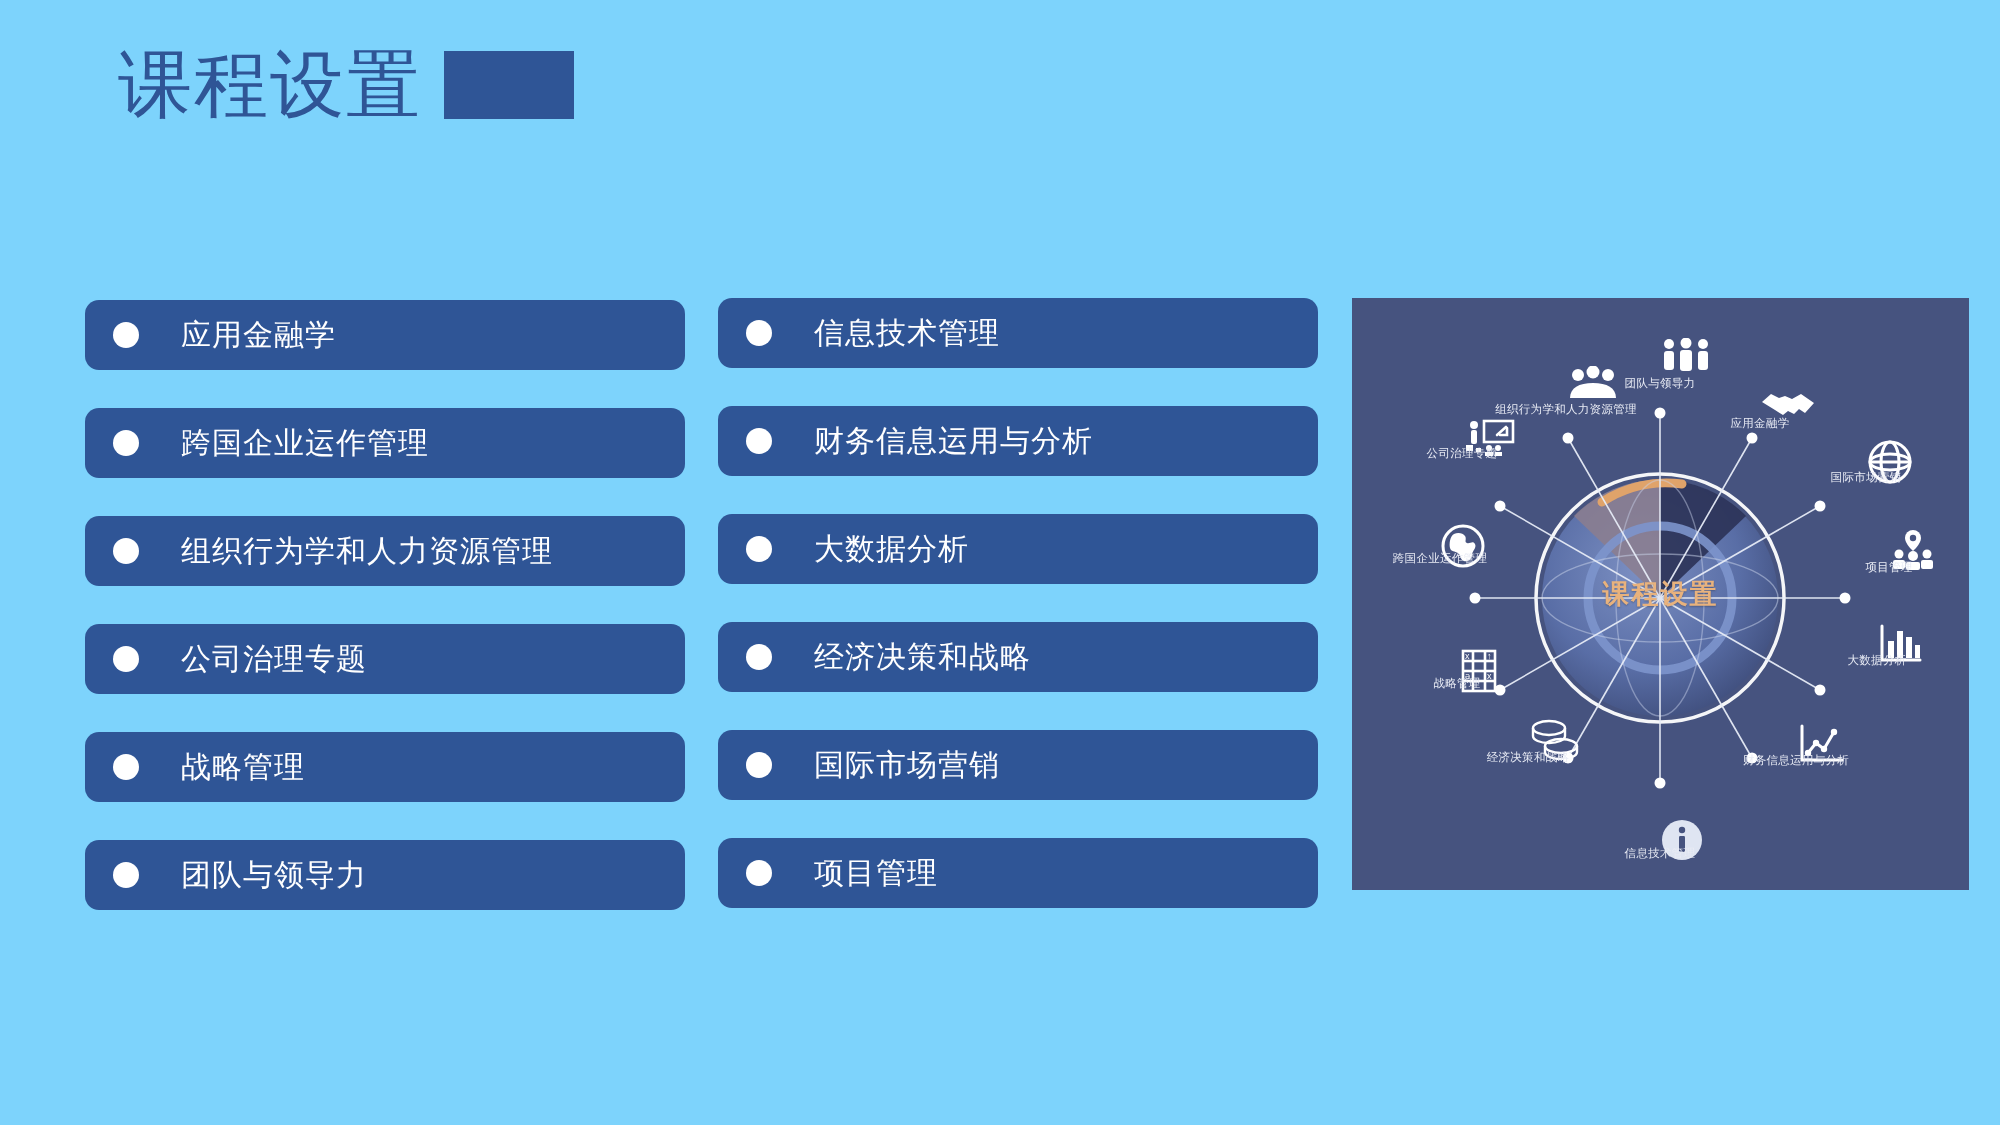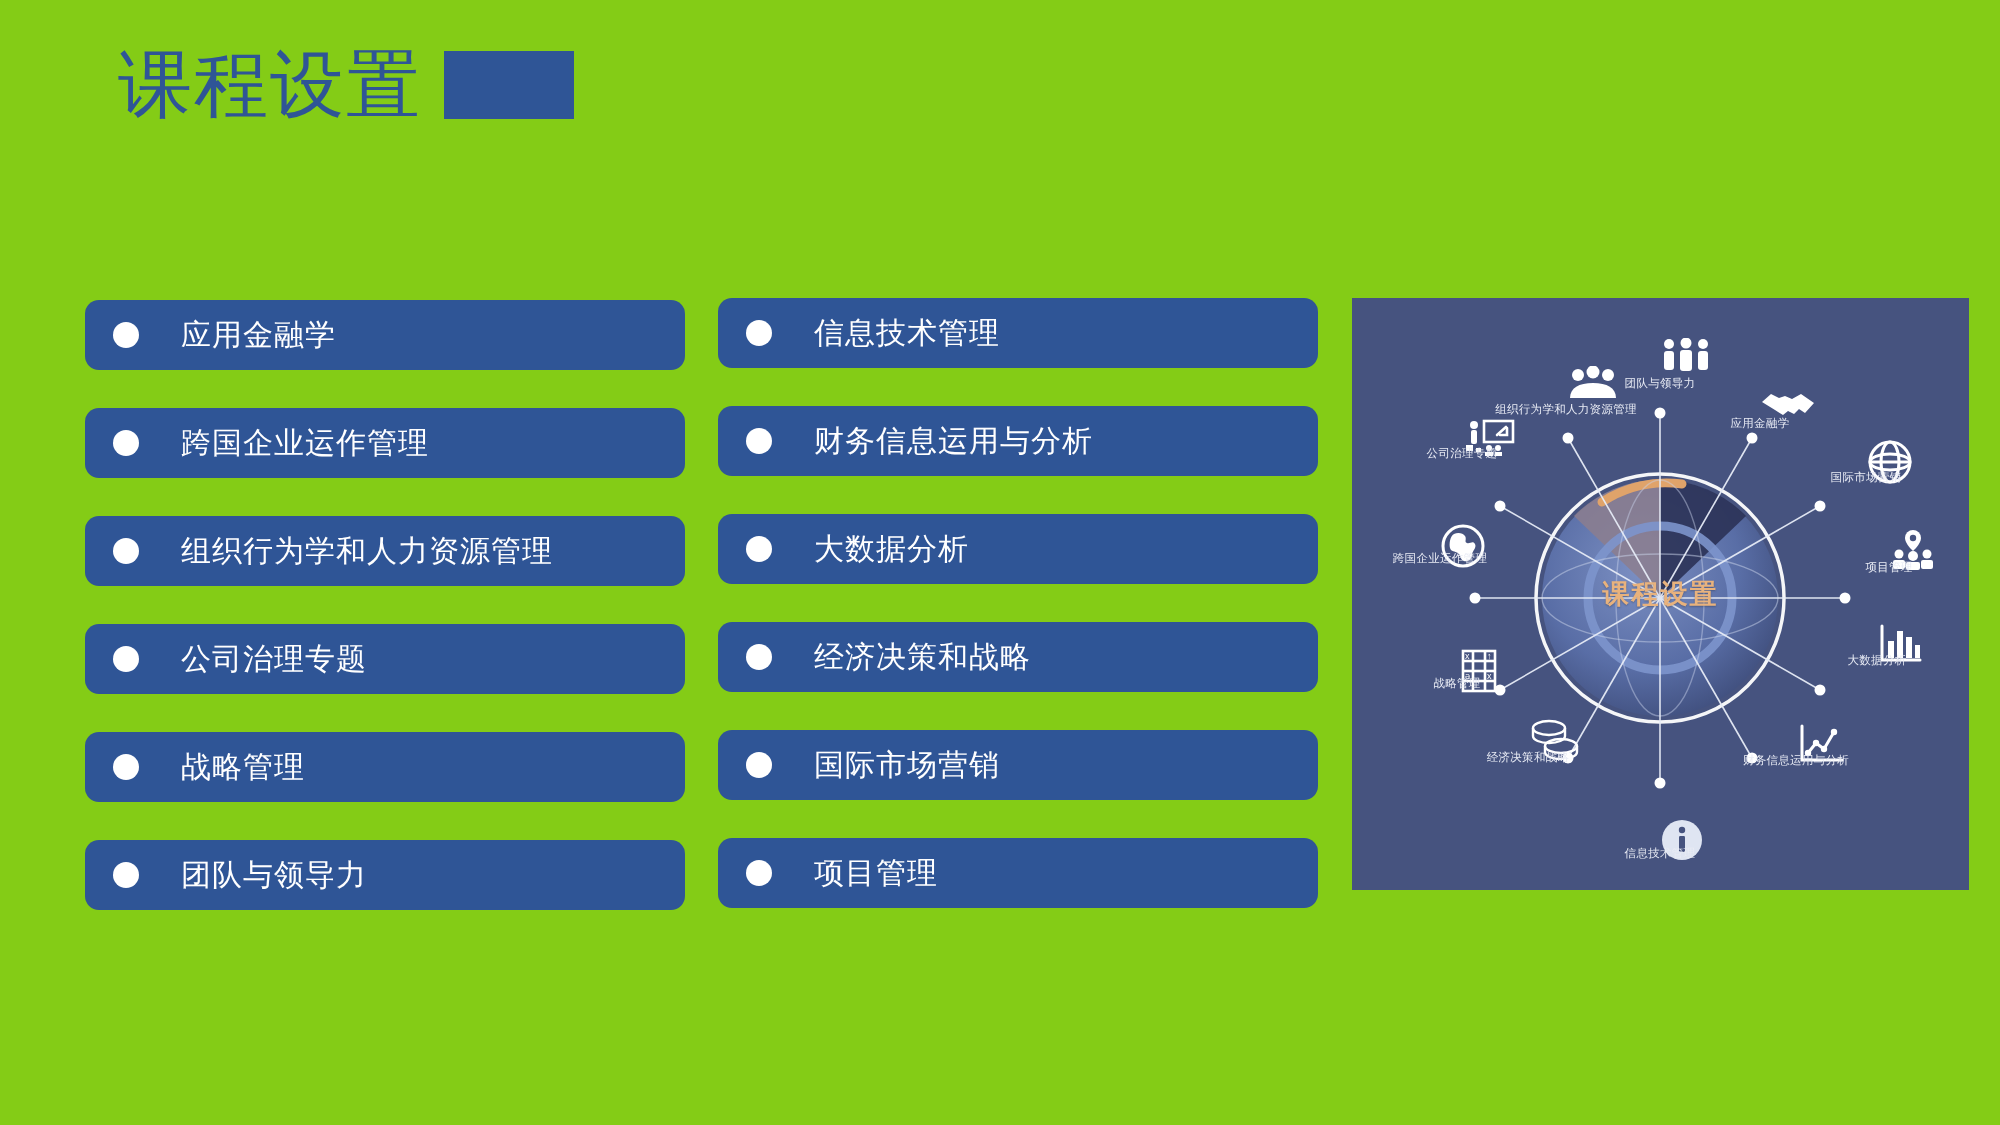--- a/index.html
+++ b/index.html
@@ -1,21 +1,21 @@
 <!DOCTYPE html>
 <html><head>
 <meta charset="utf-8">
 <style>
   html,body{margin:0;padding:0;}
   body{
     width:2000px;height:1125px;background:#ffffff;
     font-family:"Liberation Sans","DejaVu Sans",sans-serif;
     overflow:hidden;position:relative;
   }
-  .slide{position:absolute;inset:0;background:#84cc16;text-align:center;}
+  .slide{position:absolute;inset:0;background:#7dd3fc;text-align:center;}
 
   
   .title-row{position:absolute;left:118px;top:48px;display:flex;align-items:center;}
   .title-text{
     font-size:74px;line-height:1;color:#2f5596;letter-spacing:2px;
     font-weight:400;white-space:nowrap;
   }
   .title-block{
     width:130px;height:68px;background:#2f5596;margin-left:22px;
   }

